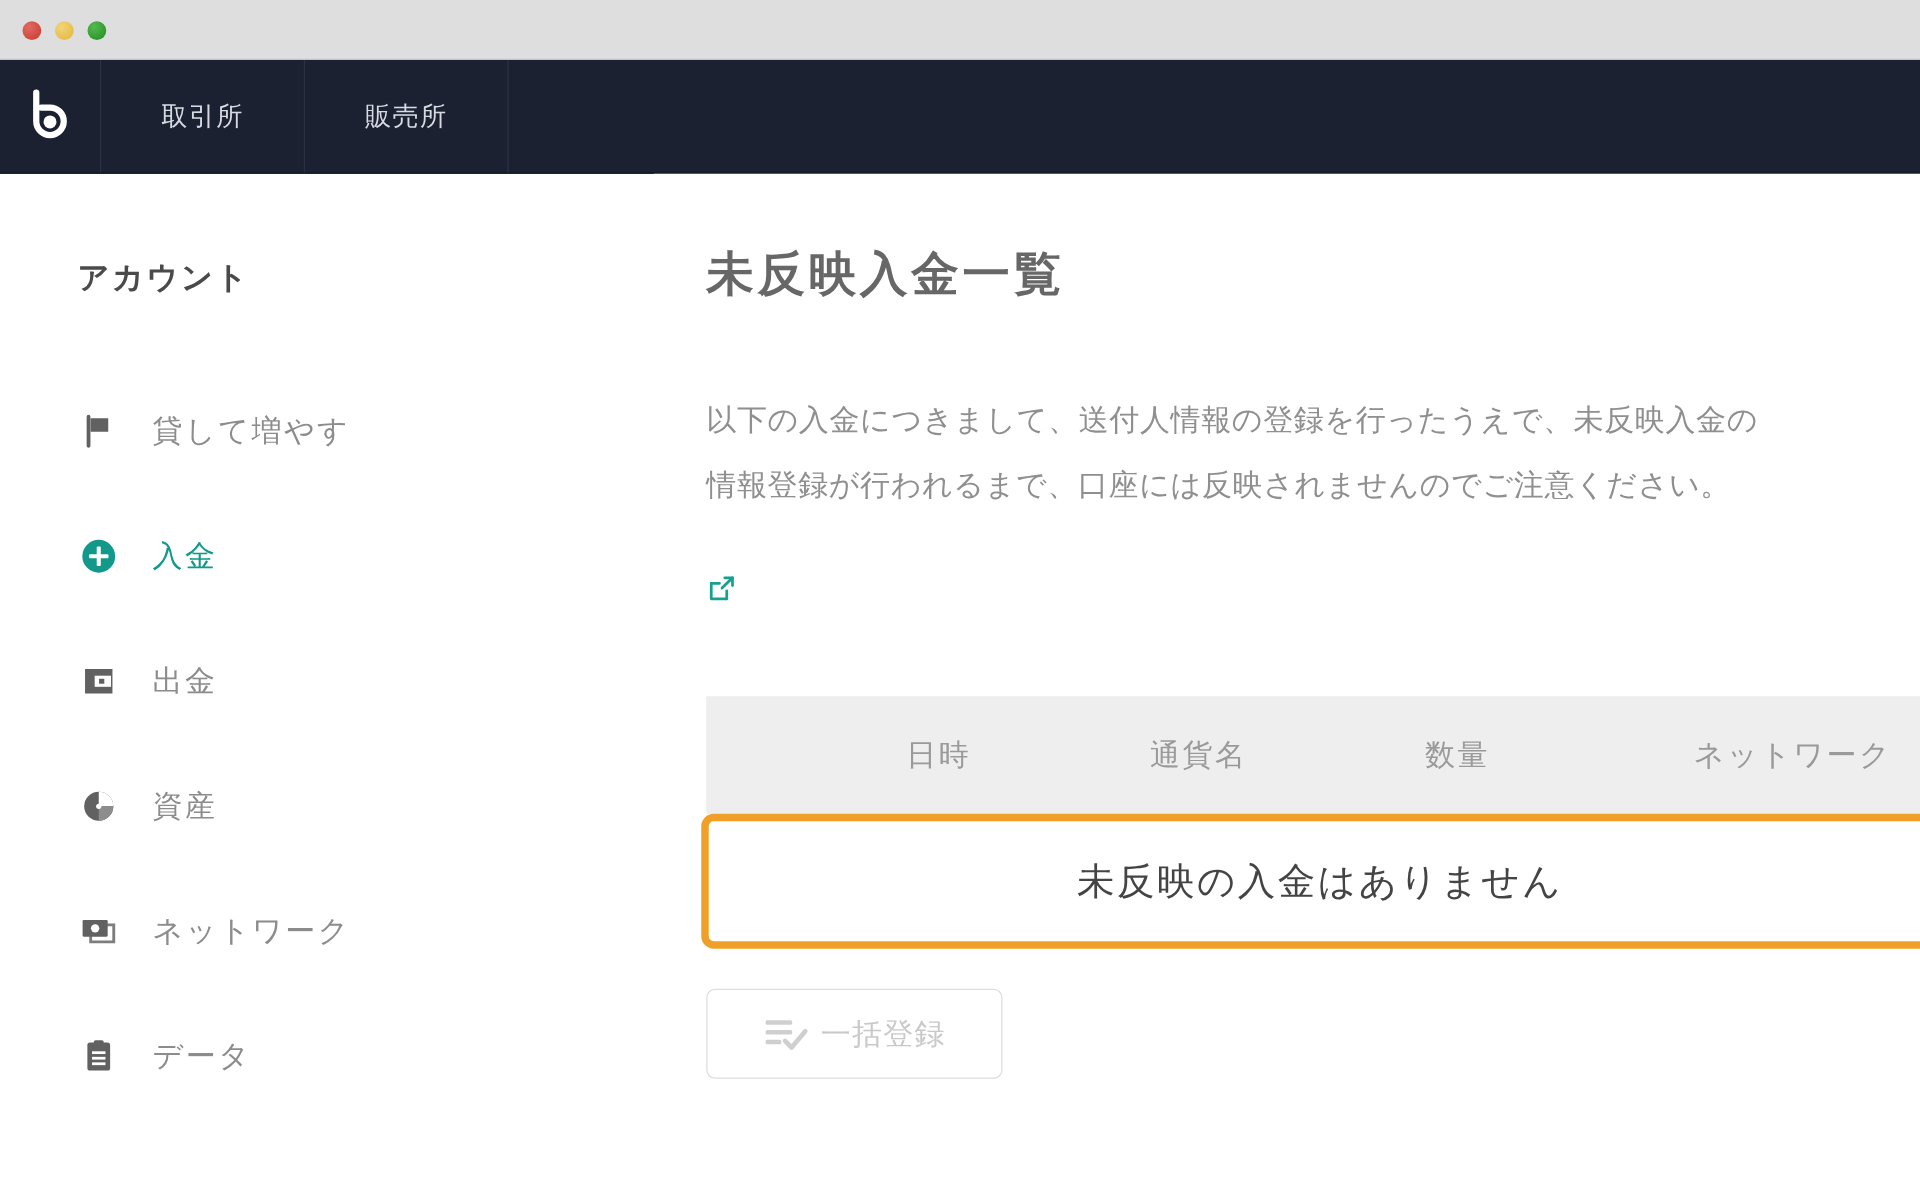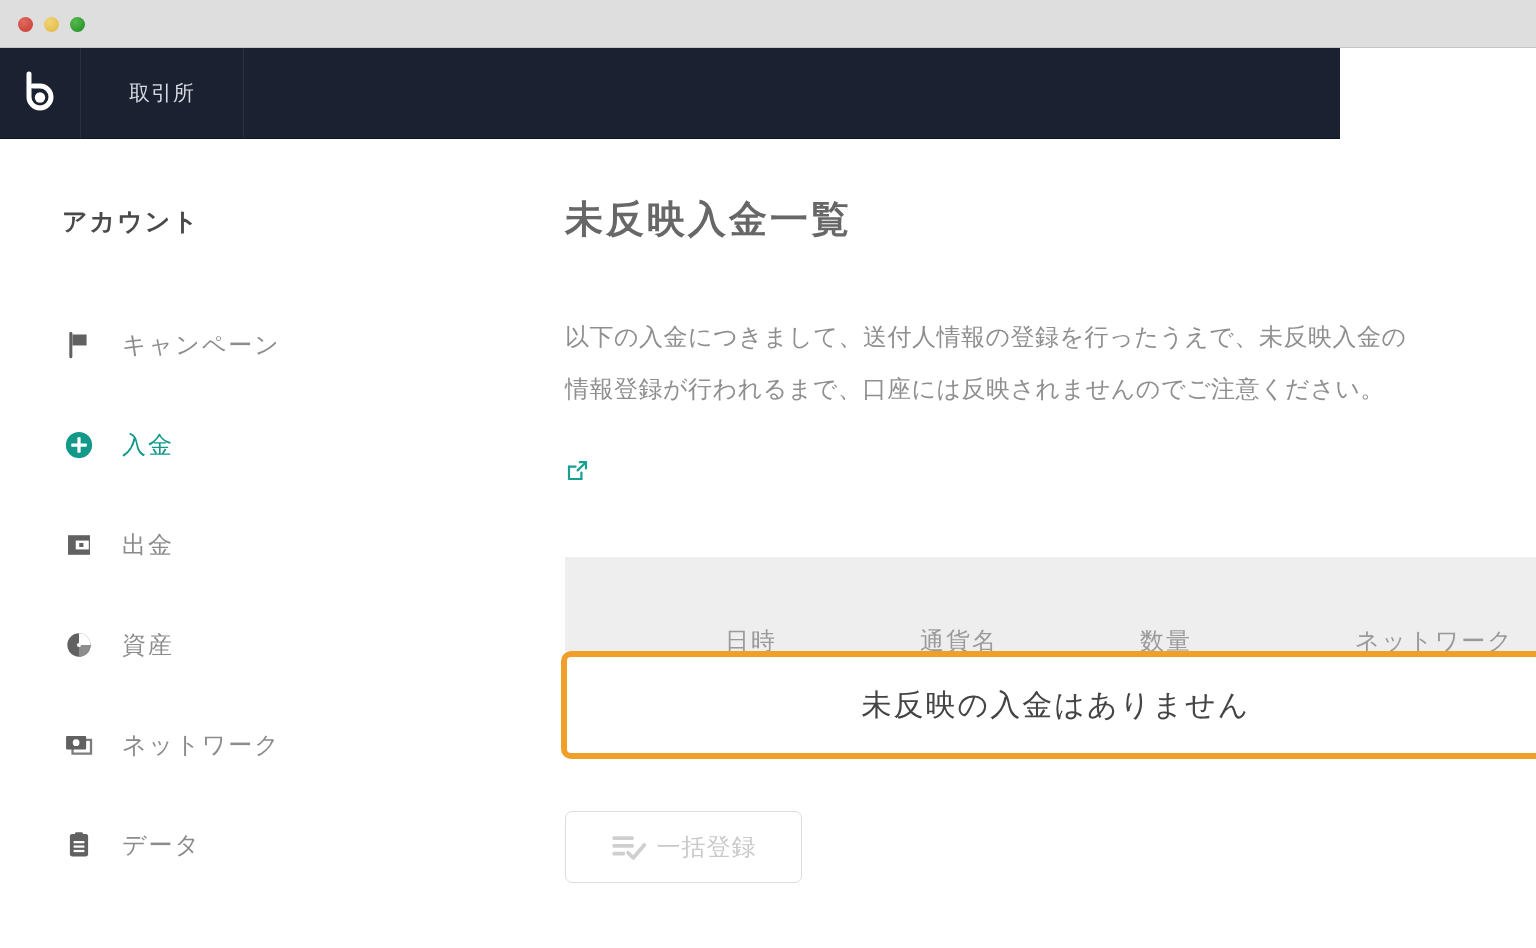--- a/index.html
+++ b/index.html
@@ -44,21 +44,21 @@
     display: block;
   }
   .dot.red    { background: radial-gradient(circle at 35% 30%, #e06a60, #c8382f); }
   .dot.yellow { background: radial-gradient(circle at 35% 30%, #f2d477, #e0b63c); }
   .dot.green  { background: radial-gradient(circle at 35% 30%, #55b94f, #1f8c1f); }
 
   
   .navbar {
     position: absolute;
     top: 48px; left: 0;
-    width: 1340px;
+    width: 1536px;
     height: 90px;
     background: #1b2131;
     display: flex;
     align-items: stretch;
     border-bottom: 1px solid #0f1421;
   }
   .brand {
     width: 80px;
     display: flex;
     align-items: center;
@@ -217,21 +217,20 @@
   .th {
     position: absolute;
     top: 0;
     height: 94px;
     display: flex;
     align-items: center;
     font-size: 24px;
     color: #9a9a9a;
     letter-spacing: 2px;
     white-space: nowrap;
-    margin-top: 37px;
   }
   .th-0 { left: 160px; }
   .th-1 { left: 355px; }
   .th-2 { left: 575px; }
   .th-3 { left: 790px; }
 
   .empty-row {
     position: absolute;
     left: 38px;
     top: 512px;
@@ -247,21 +246,21 @@
   }
   .empty-text {
     font-size: 30px;
     color: #444444;
     letter-spacing: 2px;
   }
 
   .bulk-btn {
     position: absolute;
     left: 42px;
-    top: 672px;
+    top: 652px;
     width: 237px;
     height: 72px;
     border: 1px solid #dddddd;
     border-radius: 7px;
     background: #ffffff;
     box-sizing: border-box;
     display: flex;
     align-items: center;
     justify-content: center;
     gap: 8px;
@@ -290,36 +289,39 @@
   <div class="navbar">
     <div class="brand">
       <svg width="44" height="46" viewBox="0 0 44 46" aria-hidden="true">
         <path d="M11 4 L11 27 A11 11 0 1 0 22 16 L15 16" fill="none" stroke="#ffffff" stroke-width="5" stroke-linecap="round" stroke-linejoin="round"></path>
         <circle cx="22" cy="27.5" r="5.2" fill="#ffffff"></circle>
       </svg>
     </div>
     <div class="nav-tab">
       <span>取引所</span>
     </div>
+    <div class="nav-tab">
+      <span>販売所</span>
+    </div>
     <div class="nav-rest"></div>
   </div>
 
   <div class="sidebar">
     <div class="sidebar-title">アカウント</div>
 
     <div class="nav-list">
 
       <div class="nav-item">
         <span class="nav-icon">
           <svg width="28" height="28" viewBox="0 0 24 24" aria-hidden="true">
             <path d="M5 2 L5 22" stroke="#616161" stroke-width="2.6" stroke-linecap="round"></path>
             <path d="M6.4 3 L18.5 3 L18.5 12.4 L6.4 12.4 Z" fill="#616161"></path>
           </svg>
         </span>
-        <span class="nav-label">キャンペーン</span>
+        <span class="nav-label">貸して増やす</span>
       </div>
 
 
       <div class="nav-item active">
         <span class="nav-icon">
           <svg width="30" height="30" viewBox="0 0 24 24" aria-hidden="true">
             <circle cx="12" cy="12" r="10.5" fill="#12998a"></circle>
             <rect x="10.7" y="5.8" width="2.6" height="12.4" fill="#ffffff" rx="0.6"></rect>
             <rect x="5.8" y="10.7" width="12.4" height="2.6" fill="#ffffff" rx="0.6"></rect>
           </svg>

